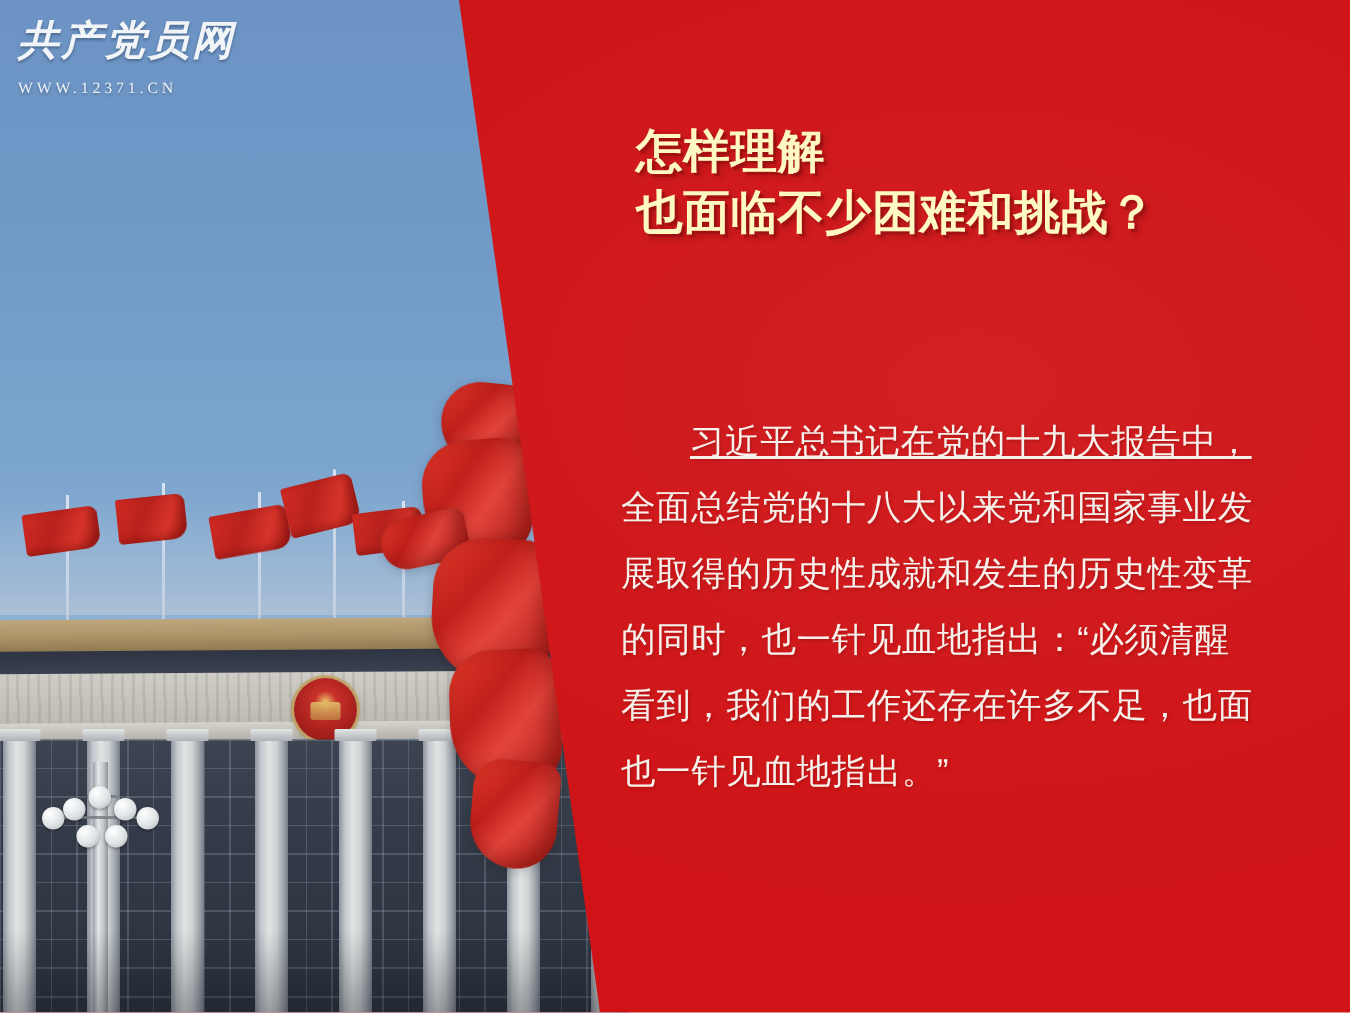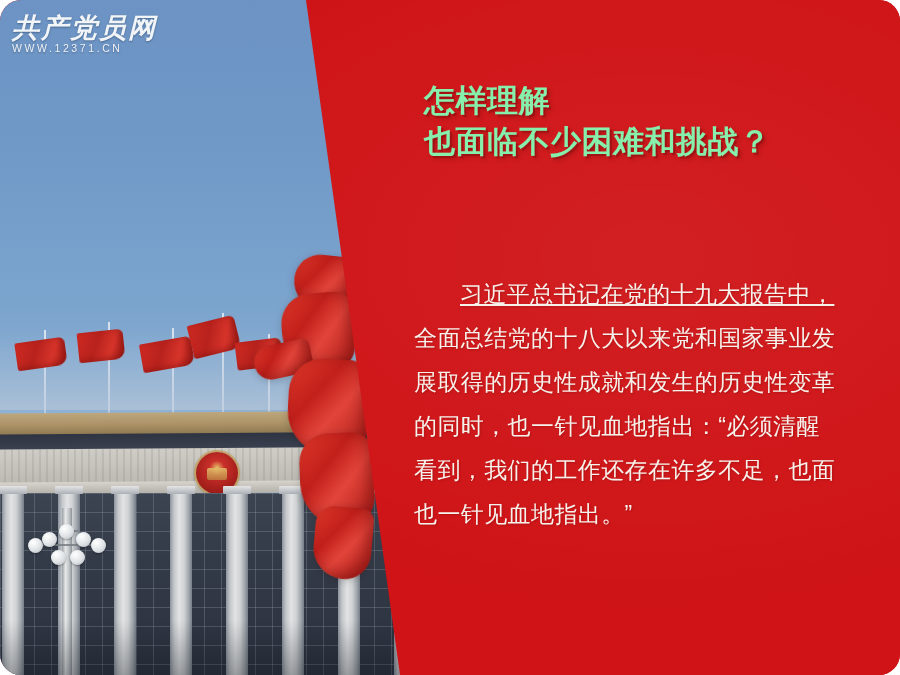--- a/index.html
+++ b/index.html
@@ -8,21 +8,20 @@
     background: #ffffff;
   }
   #poster {
     position: relative;
     width: 900px;
     height: 675px;
     overflow: hidden;
     font-family: "Liberation Sans", "DejaVu Sans", sans-serif;
     background: #cf1316;
     user-select: none;
-    border-radius: 21px;
   }
 
   
   .photo {
     position: absolute;
     left: 0; top: 0;
     width: 420px;
     height: 675px;
     overflow: hidden;
   }
@@ -212,40 +211,40 @@
     font-size: 27px;
     font-weight: 700;
     color: #f2f5f8;
     letter-spacing: 2px;
     line-height: 1;
     text-shadow: 0 1px 2px rgba(30,50,80,.45);
     font-style: italic;
     white-space: nowrap;
   }
   .logo-url {
-    margin-top: 1px;
-    font-family: Liberation Sans, sans-serif;
+    margin-top: 13px;
+    font-family: Liberation Serif, serif;
     font-size: 10.5px;
     letter-spacing: 2.6px;
     color: #eef2f6;
     text-shadow: 0 1px 2px rgba(30,50,80,.4);
     white-space: nowrap;
   }
 
   
   .headline {
     position: absolute;
     left: 424px; top: 80px;
     width: 440px;
   }
   .headline-line {
     font-size: 31px;
     font-weight: 700;
     line-height: 41px;
-    color: #86efac;
+    color: #fef9c3;
     letter-spacing: .5px;
     white-space: nowrap;
     text-shadow: 2px 2px 0 rgba(120,10,10,.40), 3px 3px 4px rgba(90,6,6,.30);
   }
 
   
   .body-copy {
     position: absolute;
     left: 414px; top: 272px;
     width: 444px;

